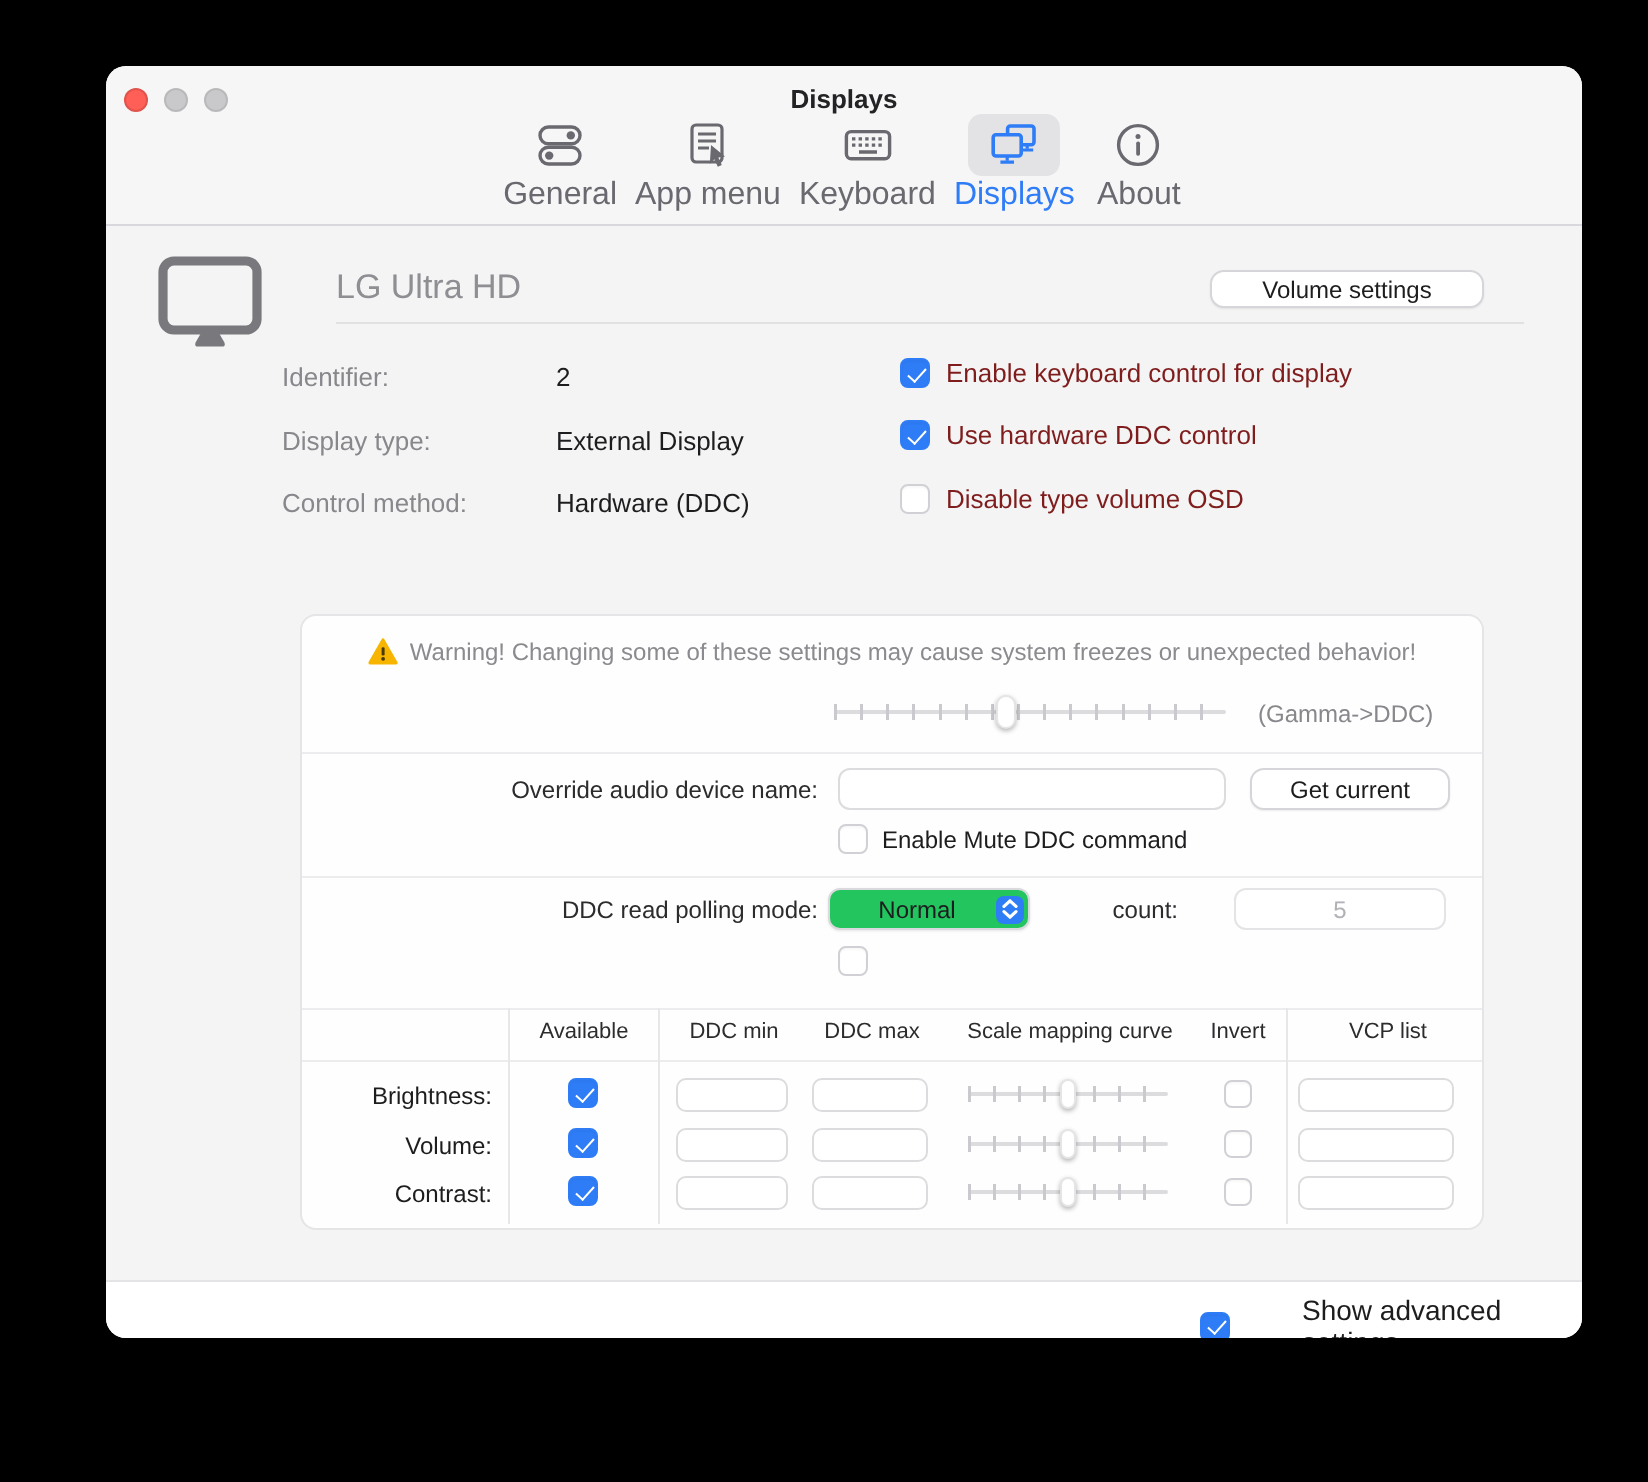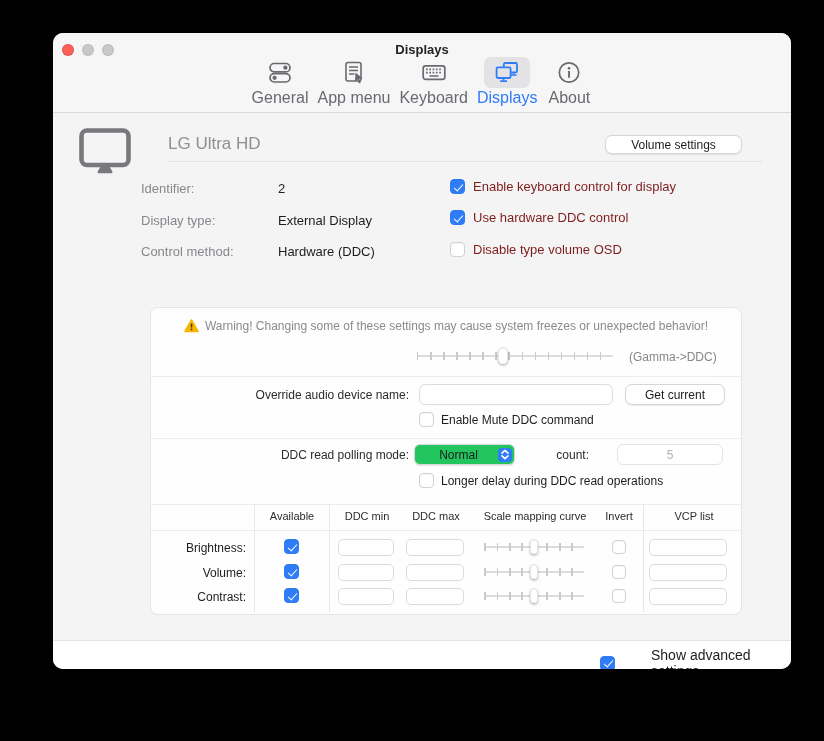--- a/index.html
+++ b/index.html
@@ -253,21 +253,20 @@
         <svg width="10" height="11" viewBox="0 0 10 11" fill="none" stroke="#fff" stroke-width="1.6" stroke-linecap="round" stroke-linejoin="round">
           <path d="M2 4.2 L5 1.4 L8 4.2"></path>
             <path d="M2 6.8 L5 9.6 L8 6.8"></path>
         </svg>
       </div>
     </div>
     <div class="count-label">count:</div>
     <input class="field count-field" value="5" style="">
     <div class="cb-row" style="left:268px; top:165px">
       <div class="cb"></div>
-      <div class="lbl">Longer delay during DDC read operations</div>
     </div>
 
     <div class="p-divider" style="top:196px"></div>
     <div class="p-divider" style="top:222px"></div>
     <div class="vline" style="left:103px"></div>
     <div class="vline" style="left:178px"></div>
     <div class="vline" style="left:492px"></div>
 
     <div class="th" style="left:104px; width:74px">Available</div>
     <div class="th" style="left:184px; width:64px">DDC min</div>

